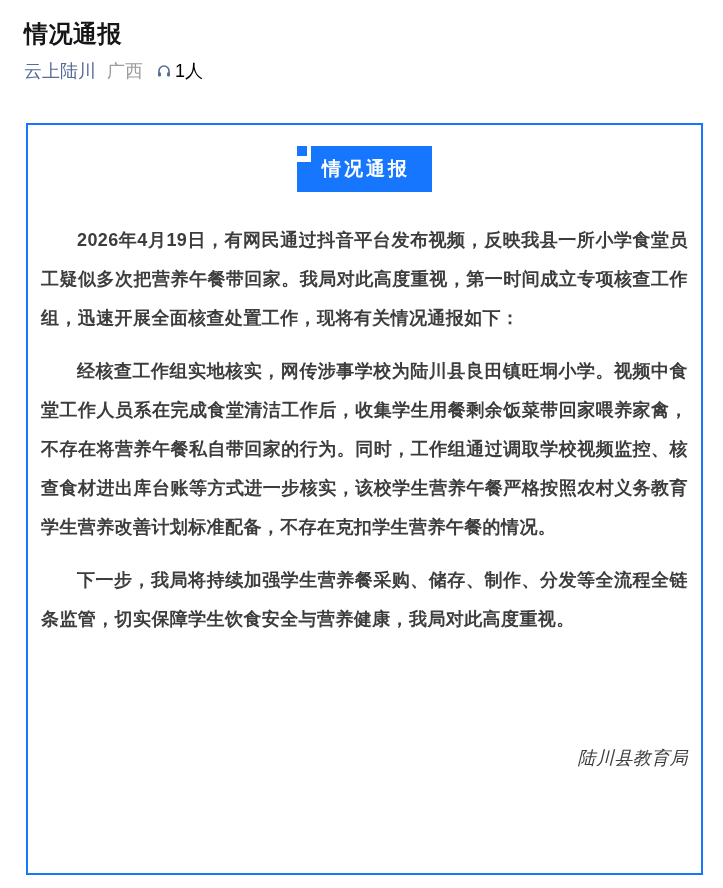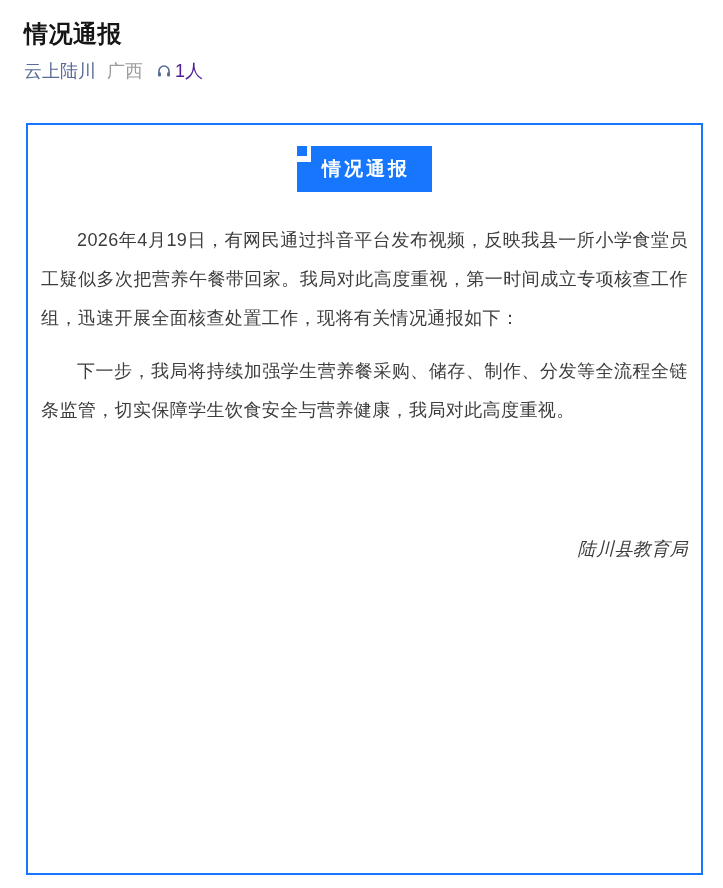--- a/index.html
+++ b/index.html
@@ -16,21 +16,21 @@
     letter-spacing: 0.5px;
   }
   .byline {
     margin: 14px 0 0 24px;
     font-size: 18px; line-height: 18px;
     display: flex; align-items: center; white-space: nowrap;
   }
   .byline .account { color: #576b95; margin-right: 11px; cursor: pointer; }
   .byline .meta { color: #9c9c9c; margin-right: 9px; }
   .byline .listen {
-    color: #4c1d95; display: inline-flex; align-items: center; margin-left: 4px; cursor: pointer;
+    color: #000000; display: inline-flex; align-items: center; margin-left: 4px; cursor: pointer;
   }
   .byline .listen svg { margin-right: 3px; display: block; }
 
   .notice-box {
     box-sizing: border-box;
     margin: 43px 0 0 26px;
     width: 677px; height: 752px;
     border: 2px solid #1677fe;
     background: #ffffff;
   }
@@ -48,21 +48,21 @@
   }
   .badge::after {
     content: ""; position: absolute; top: 0; left: 0;
     width: 10px; height: 10px; background: #1677fe;
   }
 
   .content { padding: 0 13px; }
   .content p.body-p {
     margin: 0; text-indent: 2em;
     font-size: 18px; line-height: 39px; letter-spacing: 0.4px;
-    color: #3d3d3d; text-align: justify;
+    color: #3d3d3d; text-align: justify; font-weight: bold;
   }
   .content p.body-p.first { margin-top: 29px; }
   .content p.body-p + p.body-p { margin-top: 14px; }
 
   .content p.sig {
     margin: 0; font-size: 18px; line-height: 39px; letter-spacing: 0.4px;
     color: #3d3d3d; text-align: right; font-style: italic;
   }
   .content p.sig.org { margin-top: 100px; }
   .content p.sig.date { margin-top: 12px; }
@@ -88,18 +88,19 @@
   </div>
 
   <div class="notice-box">
     <div class="badge-row">
       <div class="badge">
         <span>情况通报</span>
       </div>
     </div>
     <div class="content">
       <p class="body-p first">2026年4月19日，有网民通过抖音平台发布视频，反映我县一所小学食堂员工疑似多次把营养午餐带回家。我局对此高度重视，第一时间成立专项核查工作组，迅速开展全面核查处置工作，现将有关情况通报如下：</p>
+      <p class="body-p">经核查工作组实地核实，网传涉事学校为陆川县良田镇旺垌小学。视频中食堂工作人员系在完成食堂清洁工作后，收集学生用餐剩余饭菜带回家喂养家禽，不存在将营养午餐私自带回家的行为。同时，工作组通过调取学校视频监控、核查食材进出库台账等方式进一步核实，该校学生营养午餐严格按照农村义务教育学生营养改善计划标准配备，不存在克扣学生营养午餐的情况。</p>
       <p class="body-p">下一步，我局将持续加强学生营养餐采购、储存、制作、分发等全流程全链条监管，切实保障学生饮食安全与营养健康，我局对此高度重视。</p>
       <p class="sig org">陆川县教育局</p>
     </div>
   </div>
 
 </div>
 
 </body></html>

